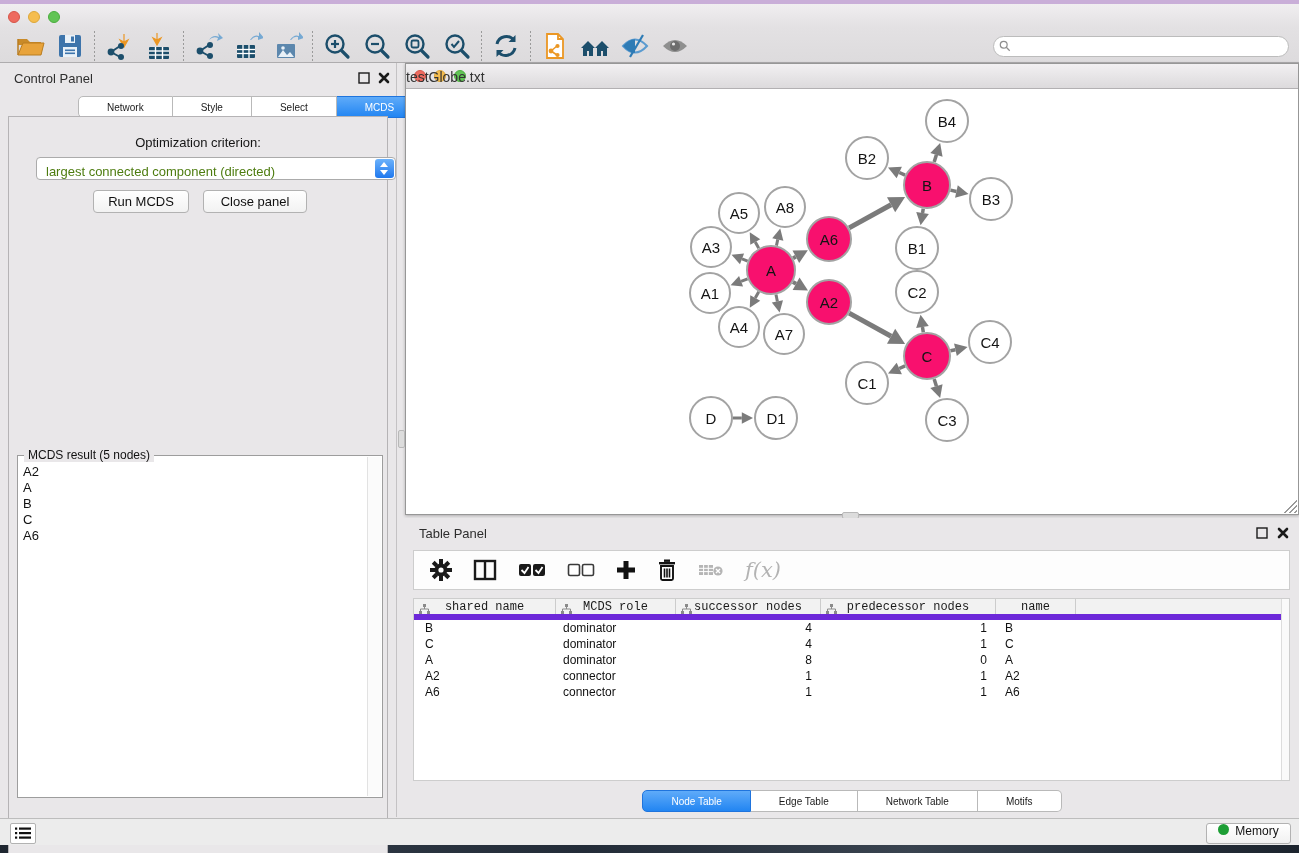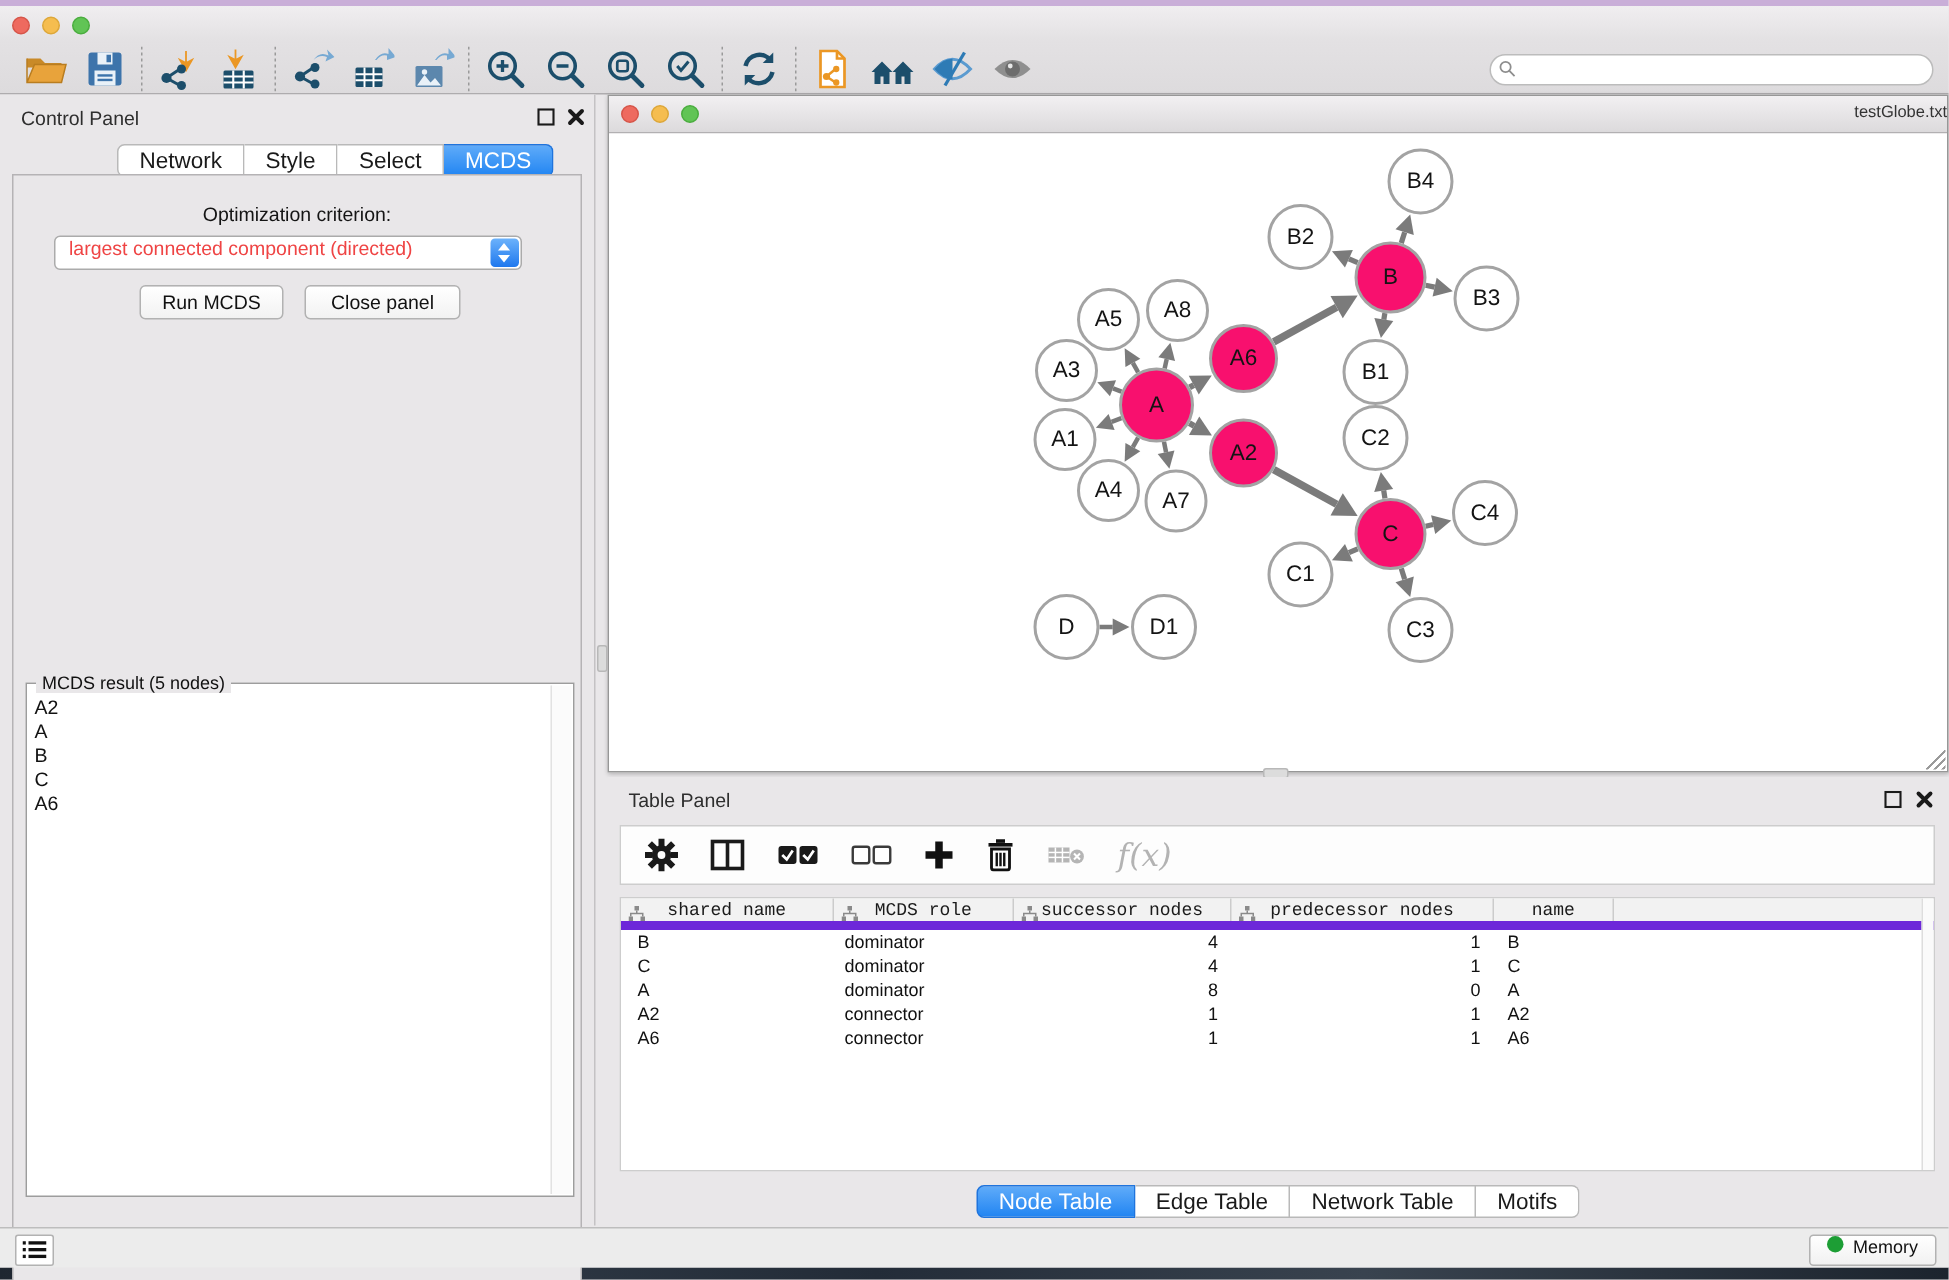--- a/index.html
+++ b/index.html
@@ -36,33 +36,33 @@
 
   
   #control-panel { left:0; top:63px; width:397px; height:754px; background:#e9e7e9;
     border-right:1px solid #c4c2c4; }
   .panel-head { position:absolute; left:0; top:0; width:100%; height:30px; }
   .panel-title { position:absolute; left:14px; top:8px; font-size:13px; color:#2e2e2e; }
   .float-ic { position:absolute; width:12px; height:12px; top:9px; }
   .close-ic { position:absolute; width:12px; height:12px; top:9px; }
 
   #cp-tabs { position:absolute; left:78px; top:33px; height:22px; display:flex; }
-  .seg-tab { height:22px; padding:0 14px; font-size:15px; color:#1a1a1a; background:#fff;
+  .seg-tab { height:22px; padding:0 28px; font-size:10px; color:#1a1a1a; background:#fff;
     border:1px solid #b9b9b9; border-left:none; display:flex; align-items:center; justify-content:center; }
   .seg-tab:first-child { border-left:1px solid #b9b9b9; border-radius:5px 0 0 5px; }
   .seg-tab:last-child { border-radius:0 5px 5px 0; }
   .seg-tab.active { background:linear-gradient(#5fabf9,#2285f2); border-color:#1f74dd; color:#fff; }
 
   #cp-content { position:absolute; left:8px; top:53px; width:380px; height:749px;
     border:1px solid #b5b3b5; background:#e9e7e9; }
   #opt-label { position:absolute; left:0; top:18px; width:100%; text-align:center;
     font-size:13px; color:#141414; }
-  #criterion-select { position:absolute; left:27px; top:40px; width:312px; height:23px;
-    background:#fff; border:1px solid #ababab; border-radius:4px; font-size:13px; color:#ef4444;
-    display:flex; align-items:flex-start; padding-left:9px; }
+  #criterion-select { position:absolute; left:27px; top:40px; width:360px; height:23px;
+    background:#fff; border:1px solid #ababab; border-radius:4px; font-size:13px; color:#4d7c0f;
+    display:flex; align-items:flex-end; padding-left:9px; }
   #criterion-stepper { position:absolute; right:1px; top:1px; width:19px; height:19px;
     background:linear-gradient(#6cb2fb,#1f78ee); border-radius:3px; margin:0; }
   .chev { position:absolute; left:5px; width:0; height:0; border-left:4.5px solid transparent;
     border-right:4.5px solid transparent; }
   .chev-up { top:3px; border-bottom:5px solid #fff; }
   .chev-dn { bottom:3px; border-top:5px solid #fff; }
   .cp-btn { position:absolute; top:73px; height:23px; background:linear-gradient(#ffffff,#f2f2f2);
     border:1px solid #b2b2b2; border-radius:4px; font-size:13px; color:#111;
     display:flex; align-items:center; justify-content:center;
     font-family:"Liberation Sans", sans-serif; }
@@ -77,22 +77,22 @@
     font-size:13px; color:#111; }
   .list-item { height:16px; line-height:16px; padding-left:4px; }
   #result-scroll { position:absolute; right:1px; top:1px; width:14px; bottom:1px;
     background:#fbfbfb; border-left:1px solid #e2e2e2; }
 
   
   #net-window { left:405px; top:63px; width:894px; height:452px; background:#fff;
     border:1px solid #979797; box-shadow:0 1px 3px rgba(0,0,0,.25); }
   #net-titlebar { position:absolute; left:0; top:0; width:100%; height:25px;
     background:linear-gradient(#f2f0f2,#dcdadc); border-bottom:1px solid #b2b0b2; }
-  #net-title { position:absolute; top:5px; left:0; width:100%; text-align:right;
-    font-size:11px; color:#333; }
+  #net-title { position:absolute; top:5px; left:0; width:100%; text-align:left;
+    font-size:14px; color:#333; }
   #net-canvas { position:absolute; left:0; top:25px; width:892px; height:425px; background:#fff; }
   #resize-grip { position:absolute; right:1px; bottom:1px; width:13px; height:13px;
     background:
      linear-gradient(135deg, transparent 48%, #9a9a9a 48%, #9a9a9a 55%, transparent 55%,
        transparent 68%, #9a9a9a 68%, #9a9a9a 75%, transparent 75%,
        transparent 88%, #9a9a9a 88%, #9a9a9a 95%, transparent 95%); }
   #divider-v { left:398px; top:430px; width:7px; height:18px; background:#dcdcdc;
     border:1px solid #b8b8b8; border-radius:2px; }
   #divider-h { left:842px; top:512px; width:17px; height:7px; background:#dcdcdc;
     border:1px solid #b8b8b8; border-radius:2px; }

